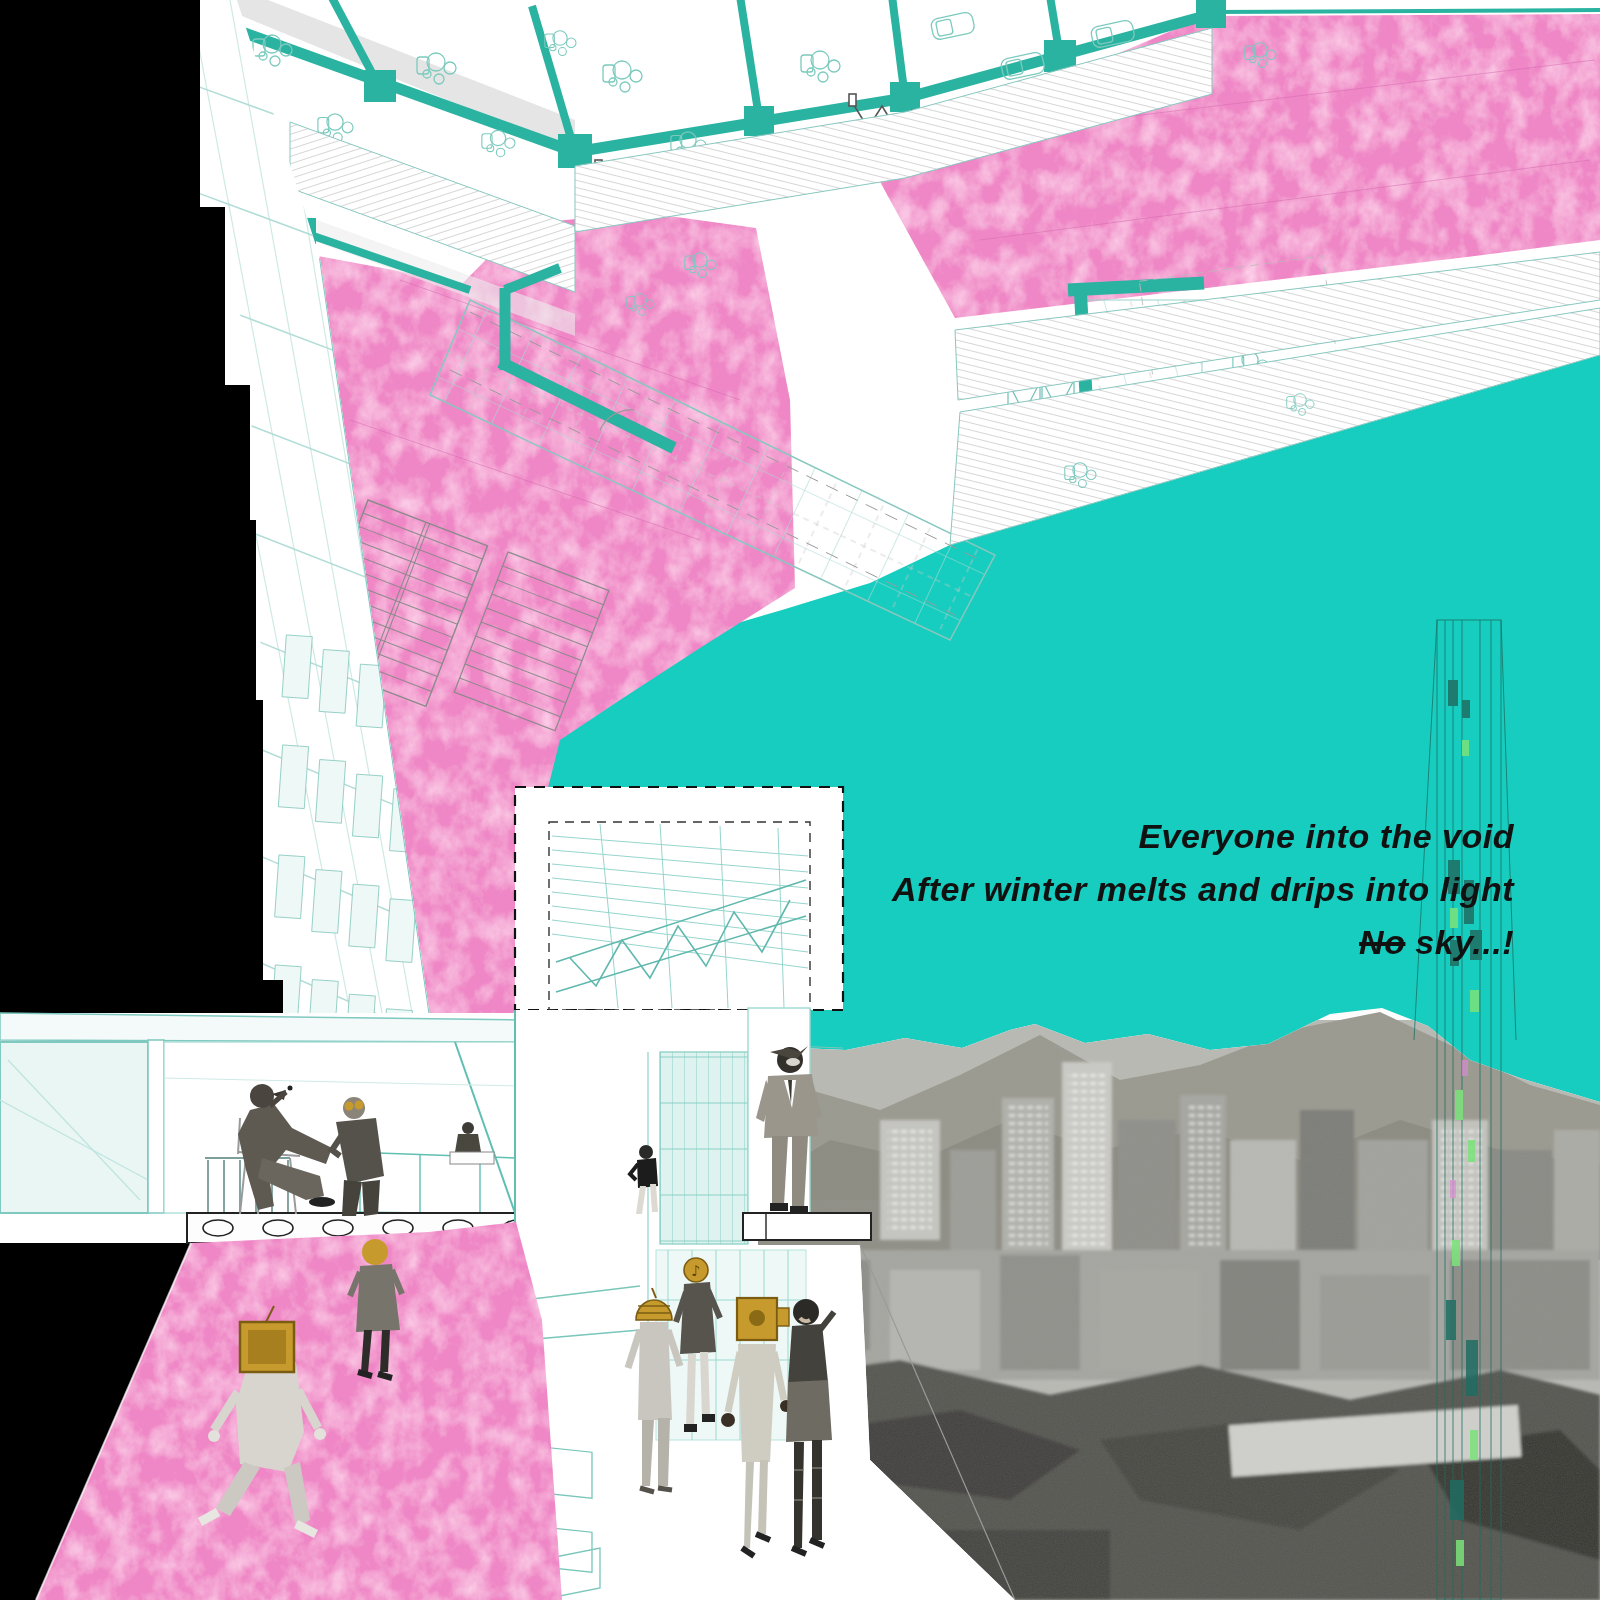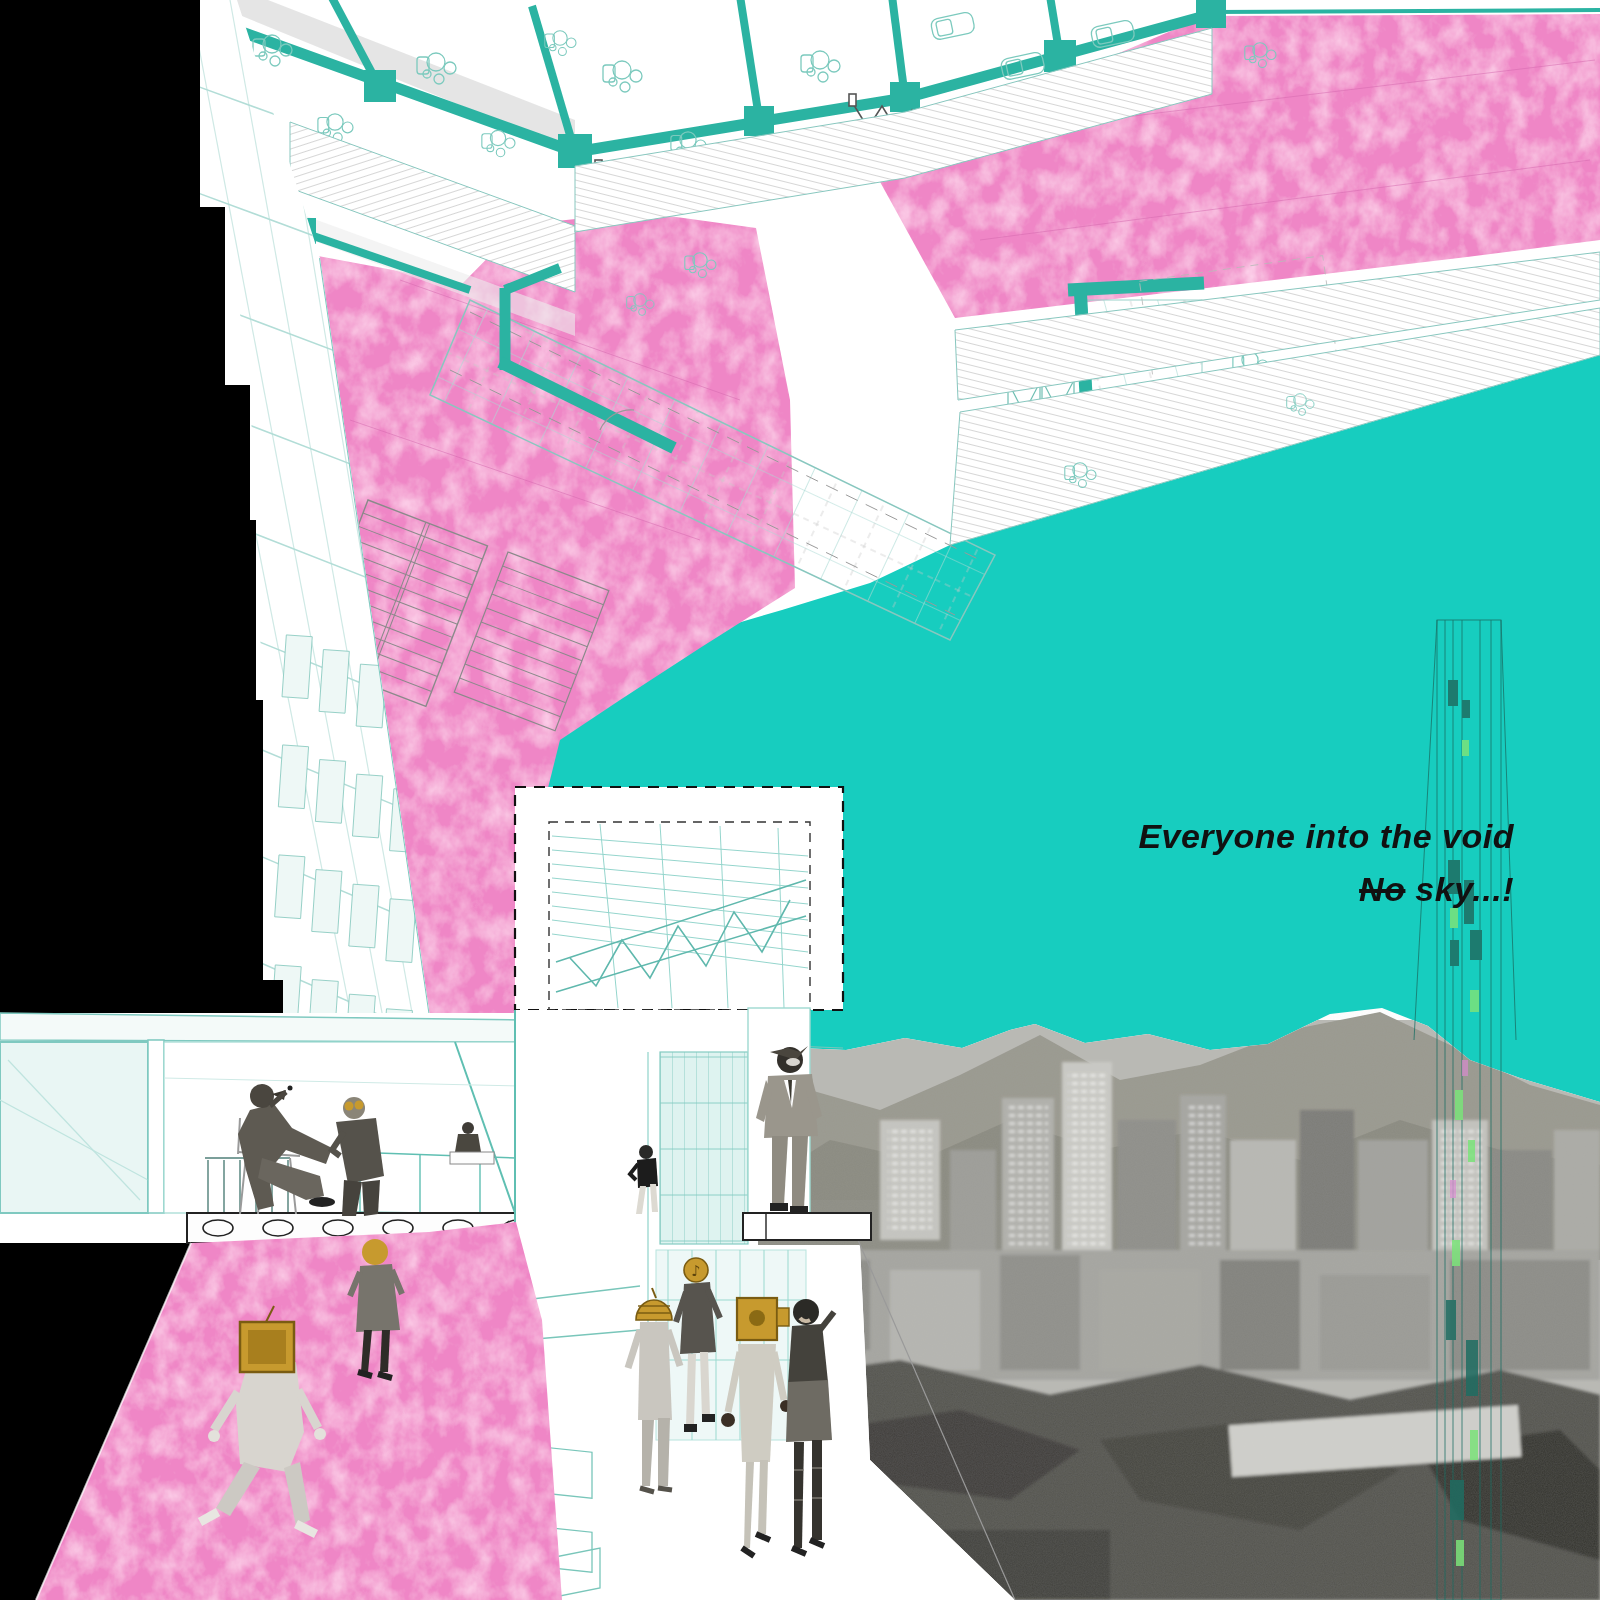--- a/index.html
+++ b/index.html
@@ -631,15 +631,16 @@
           <line x1="794" y1="1500" x2="803" y2="1500"></line>
       <line x1="812" y1="1468" x2="822" y2="1468"></line>
           <line x1="812" y1="1498" x2="822" y2="1498"></line>
     </g>
     <path d="M792,1548 L806,1554 M810,1540 L824,1546" stroke="#222" stroke-width="6"></path>
   </g>
 </svg>
 
 <div class="poem">
   <div>Everyone into the void</div>
+  <div>After winter melts and drips into light</div>
   <div><span class="strike">No</span><span> sky...!</span></div>
 </div>
 </div>
 
 </body></html>

